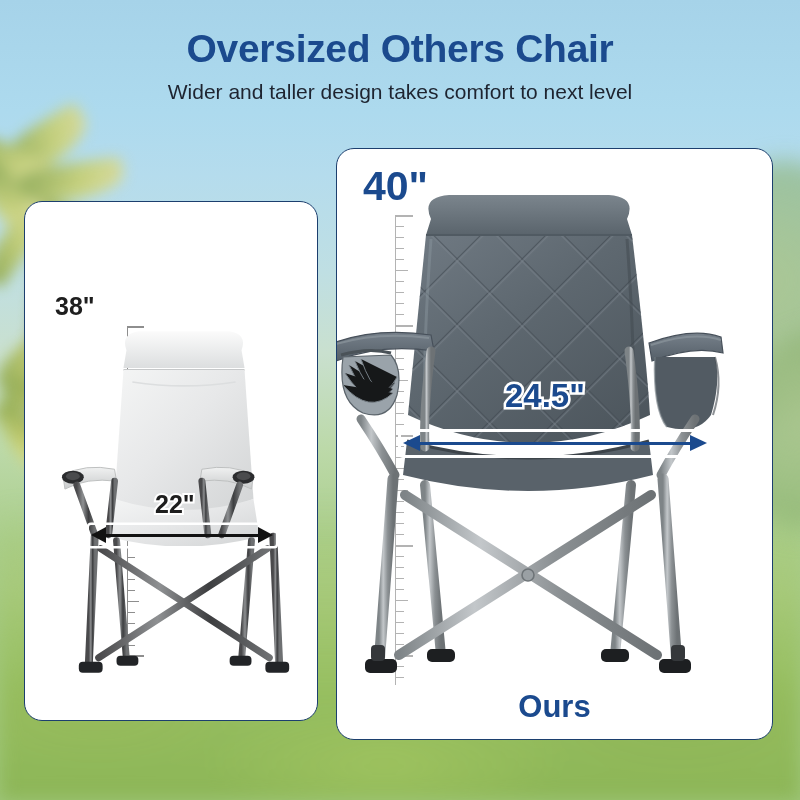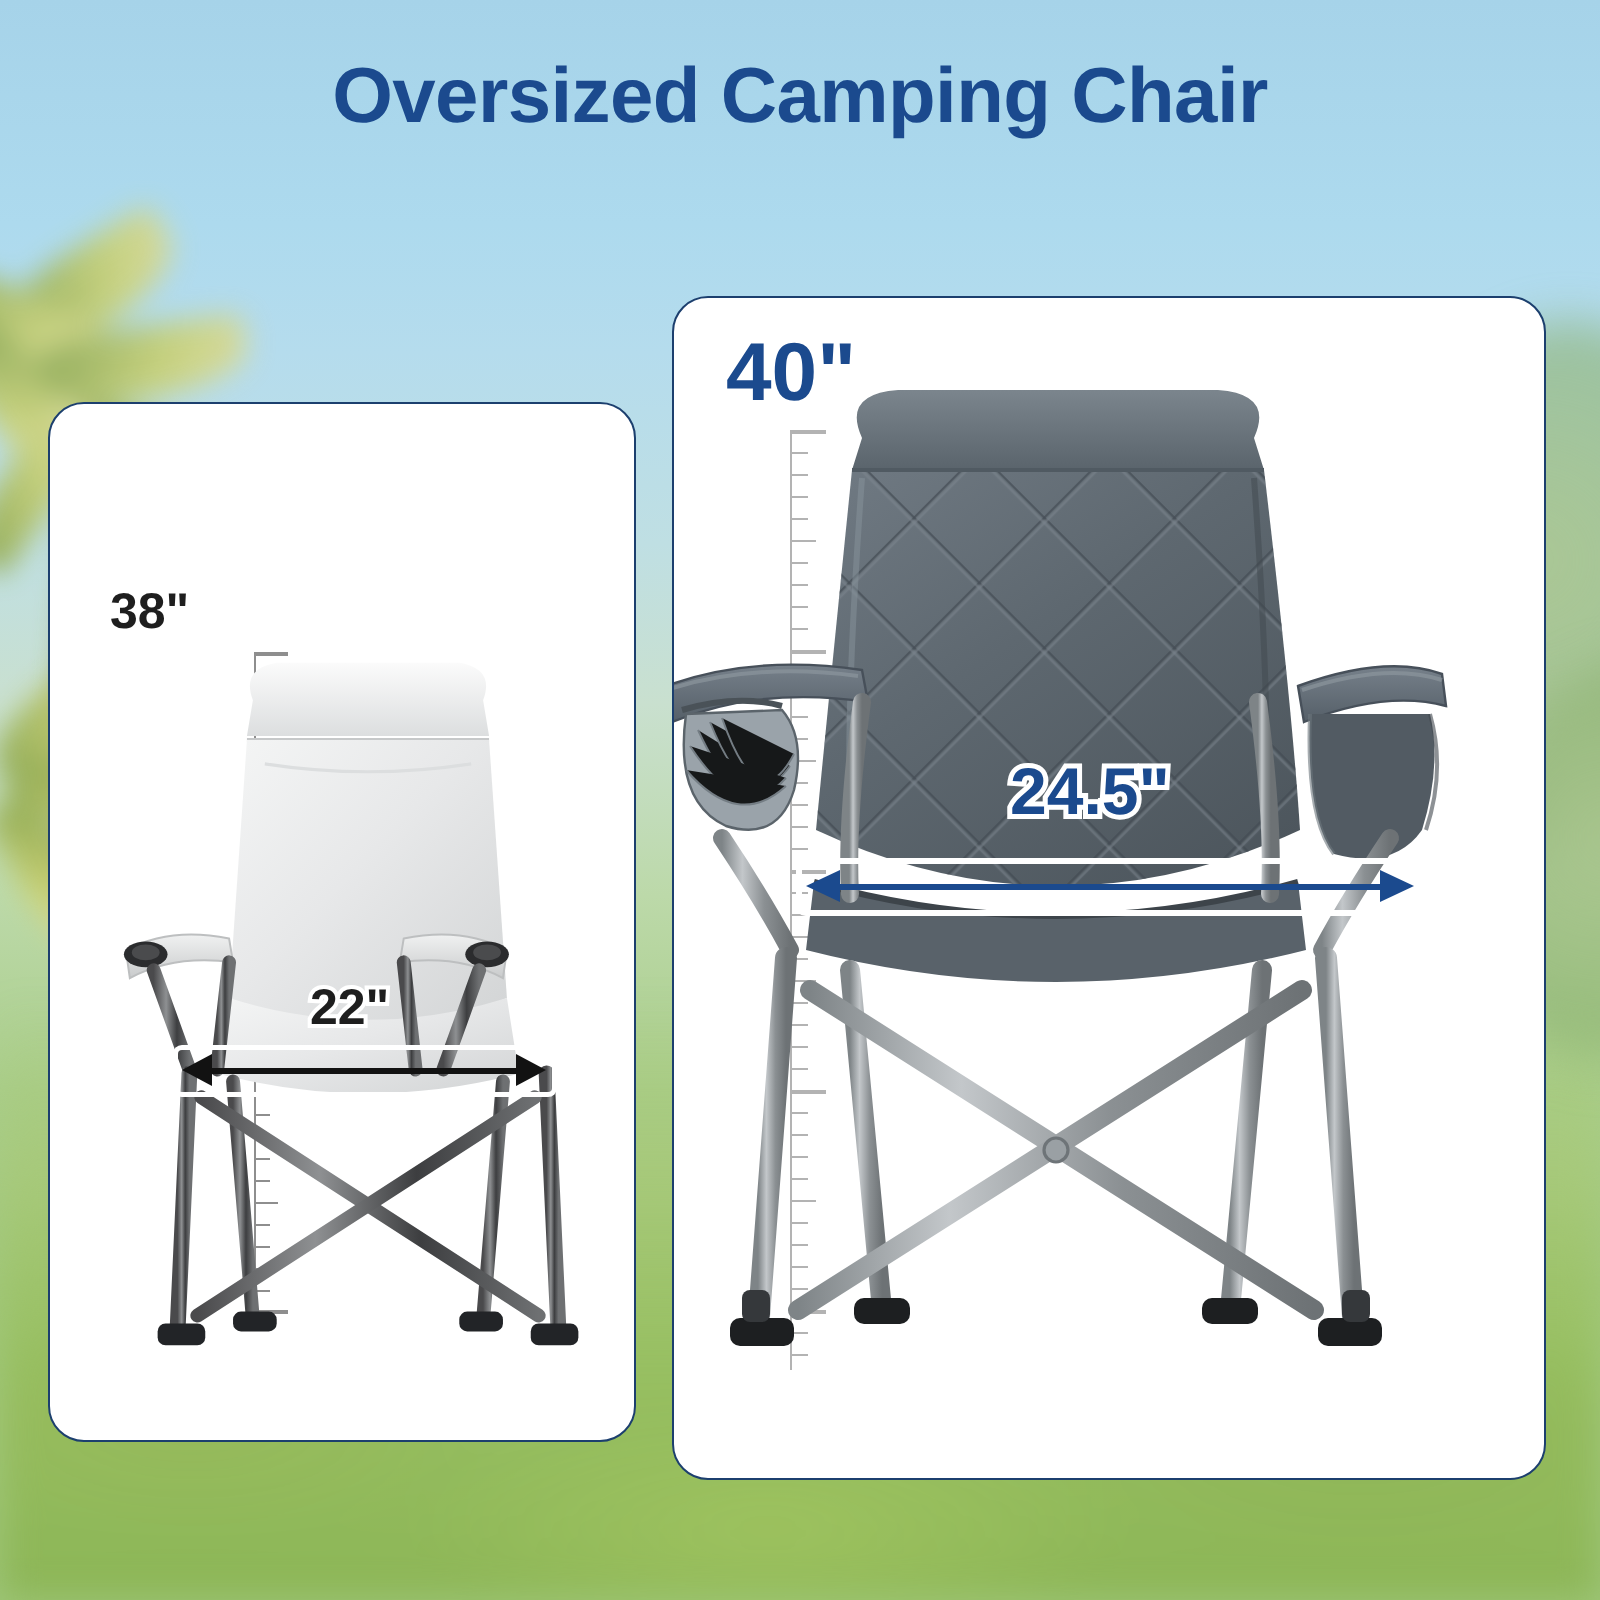--- a/index.html
+++ b/index.html
@@ -195,21 +195,22 @@
     </div>
 
     <div class="palm" style="left:-10px; top:330px; width:130px; height:160px;">
       <div class="palm-frond" style="left:0px;  top:10px; width:86px; height:34px; transform:rotate(-40deg);"></div>
       <div class="palm-frond" style="left:14px; top:52px; width:92px; height:32px; transform:rotate(14deg);"></div>
       <div class="palm-frond" style="left:-6px; top:92px; width:80px; height:30px; transform:rotate(62deg);"></div>
     </div>
   </div>
 
   <div class="header">
-    <div class="title">Oversized Camping Chair</div>
+    <div class="title">Oversized Others Chair</div>
+    <div class="subtitle">Wider and taller design takes comfort to next level</div>
   </div>
 
   <div class="panel panel-left">
 
     <div class="ruler ruler-dark" style="left:102px; top:124px; height:330px;">
       <div class="spine"></div>
       <div class="tick" style="top:0px;   width:17px; height:2px;"></div>
       <div class="tick" style="top:11px;  width:8px;"></div>
       <div class="tick" style="top:22px;  width:8px;"></div>
       <div class="tick" style="top:33px;  width:8px;"></div>
@@ -469,15 +470,16 @@
     <div class="dim dim-h-right" style="left:26px; top:14px;">40"</div>
 
     <div class="arrow-row arrow-blue" style="left:66px; top:285px; width:304px; height:18px;">
       <div class="arrow-outline" style="box-shadow:0 0 0 3px #ffffff;"></div>
       <div class="head l" style="top:1px;"></div>
       <div class="bar" style="top:8px; height:3px;"></div>
       <div class="head r" style="top:1px;"></div>
     </div>
     <div class="dim dim-w-right" style="left:168px; top:228px;">24.5"</div>
 
+    <div class="panel-label label-ours">Ours</div>
   </div>
 
 </div>
 
 </body></html>

